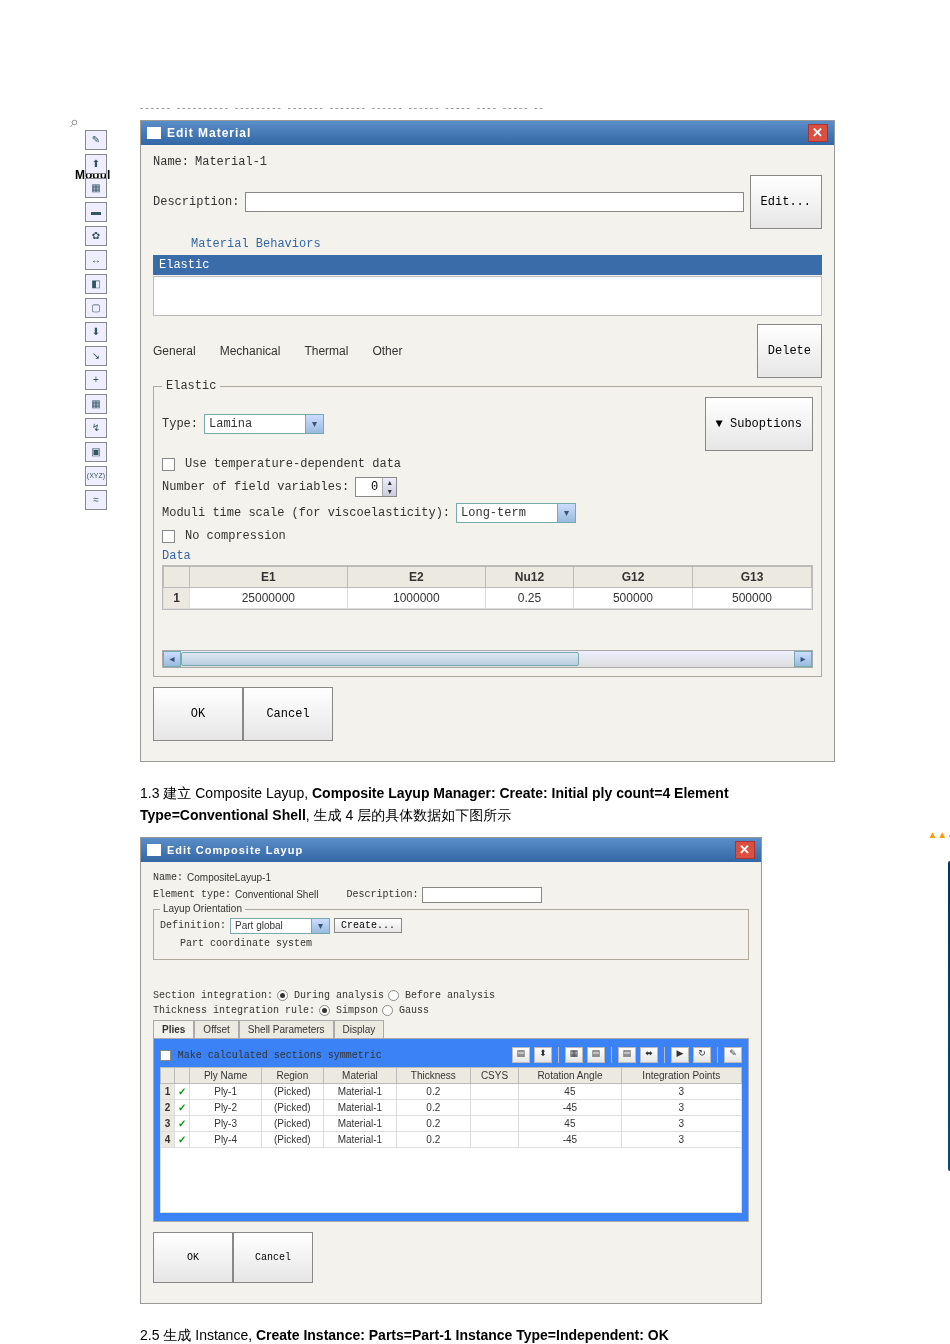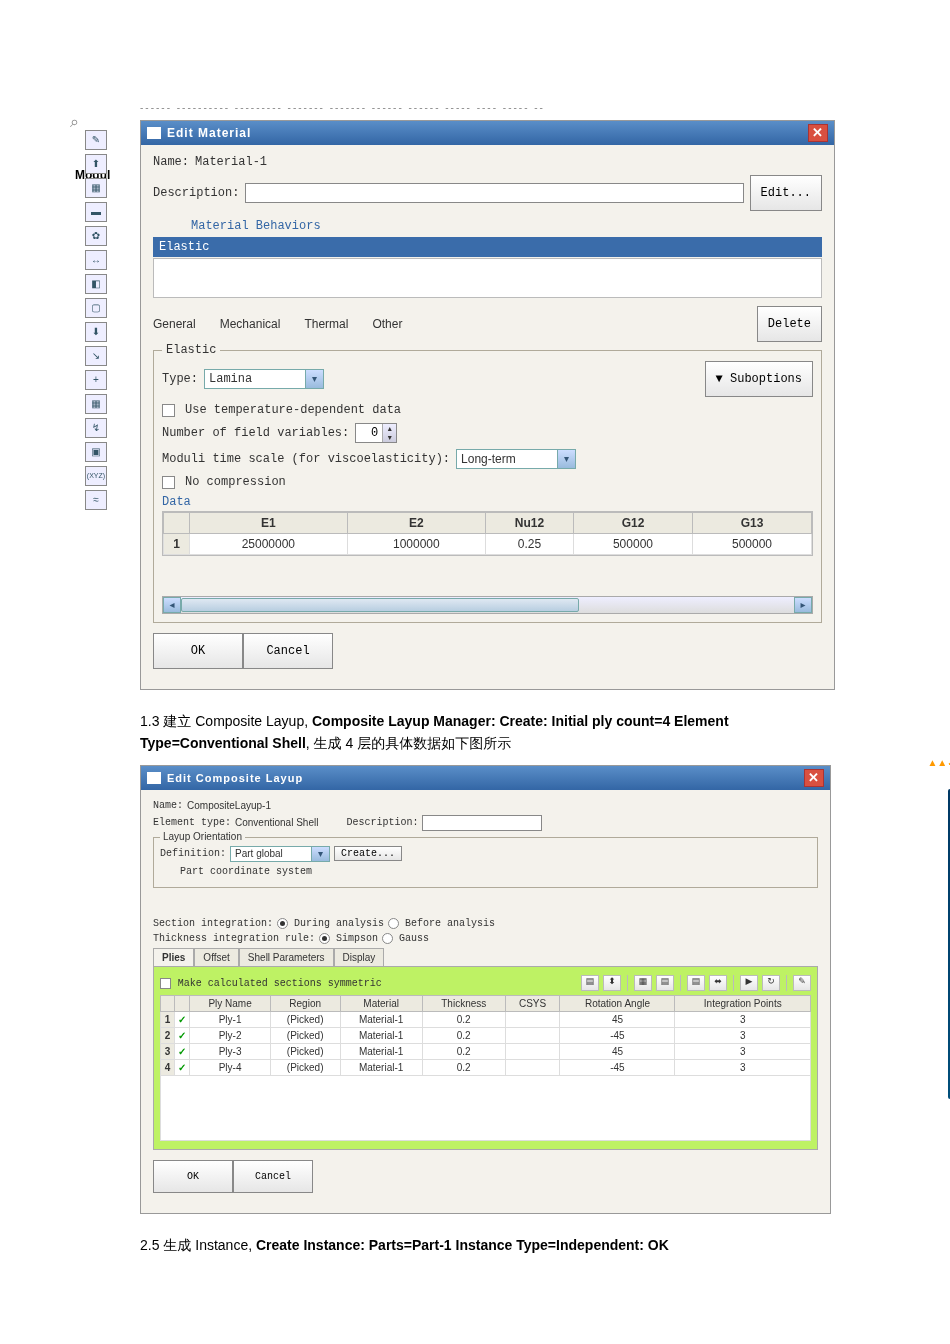--- a/index.html
+++ b/index.html
@@ -17,21 +17,21 @@
   .dialog { background: #f4f2ec; border: 1px solid #999; width: 695px; font-size: 12px; }
   .titlebar { background: linear-gradient(#5a8ec8, #3366a5); color: #fff; display: flex; align-items: center; padding: 3px 6px; font-family: "Courier New", monospace; font-weight: bold; letter-spacing: 1px; }
   .titlebar .ticon { width: 14px; height: 12px; background: #fff; margin-right: 6px; }
   .titlebar .title { flex: 1; }
   .closebtn { width: 20px; height: 18px; background: #d95040; color: #fff; text-align: center; line-height: 15px; font-weight: bold; border: 1px solid #a33; font-size: 13px; }
   
   .dbody { padding: 10px 12px; color: #333; }
   .row { display: flex; align-items: center; margin-bottom: 6px; gap: 6px; }
   .row label { font-family: "Courier New", monospace; }
   .txt { border: 1px solid #888; background: #fff; height: 20px; padding: 2px 4px; font-family: "Courier New", monospace; font-size: 12px; }
-  .btn { border: 1px solid #888; background: linear-gradient(#fff,#e6e6e6); padding: 10px 10px; font-family: "Courier New", monospace; font-size: 12px; cursor: pointer; }
+  .btn { border: 1px solid #888; background: linear-gradient(#fff,#e6e6e6); padding: 19px 10px; font-family: "Courier New", monospace; font-size: 12px; cursor: pointer; }
   
   .section-head { color: #3366a5; font-family: "Courier New", monospace; margin: 8px 0 4px; padding-left: 38px; }
   .behav-box { background: #3a6caa; color: #fff; padding: 3px 6px; font-family: "Courier New", monospace; }
   .behav-space { background: #fff; border: 1px solid #bbb; height: 40px; margin-top: 1px; }
   
   .menuline { display: flex; gap: 24px; margin: 8px 0; align-items: center; font-family: "Courier New", monospace; }
   .menuline span { cursor: pointer; }
   .menuline .spacer { flex: 1; }
   
   .fieldset { border: 1px solid #b0aa9a; padding: 10px 8px 8px; position: relative; margin-top: 6px; }
@@ -60,36 +60,36 @@
   
   .btnrow { display: flex; justify-content: flex-start; padding: 10px 0; }
   
   
   .para { margin: 20px 0 10px 140px; font-size: 14px; line-height: 1.6; width: 695px; }
   .para b { font-weight: bold; }
   
   
   .dialog2-wrap { position: relative; margin: 8px 0 0 140px; }
   .bgbar { position: absolute; right: -30px; top: -8px; font-size: 10px; color: #f90; }
-  .dialog2 { width: 691px; font-size: 10px; }
+  .dialog2 { width: 622px; font-size: 10px; }
   .d2body { font-family: Arial, sans-serif; }
   .d2body .row { margin-bottom: 4px; gap: 4px; }
   .d2body label { font-size: 10px; }
   
   .fieldset2 { border: 1px solid #b0aa9a; padding: 8px 6px 6px; position: relative; margin: 6px 0 30px; }
   .fieldset2 .legend { position: absolute; top: -7px; left: 6px; background: #f4f2ec; padding: 0 3px; font-size: 10px; }
   
   .radio { width: 11px; height: 11px; border: 1px solid #888; border-radius: 50%; background: #fff; display: inline-block; vertical-align: middle; margin-right: 2px; position: relative; }
   .radio.on::after { content:''; position:absolute; left:2px; top:2px; width:5px; height:5px; background:#333; border-radius:50%; }
   
   .tabs { display: flex; gap: 0; }
   .tabs .tab { border: 1px solid #aaa; border-bottom: none; background: #eceae0; padding: 3px 8px; font-size: 10px; }
   .tabs .tab.active { background: #f4f2ec; font-weight: bold; }
   
-  .tabpanel { border: 1px solid #aaa; padding: 8px 6px; background: #bef264; }
+  .tabpanel { border: 1px solid #aaa; padding: 8px 6px; background: #3b82f6; }
   .iconbar { display: flex; gap: 4px; justify-content: flex-end; align-items: center; }
   .iconbar .ic { width: 18px; height: 16px; border: 1px solid #bbb; background: linear-gradient(#fff,#e6e6e6); font-size: 9px; text-align: center; }
   .iconbar .sep { width: 1px; height: 16px; background: #bbb; margin: 0 2px; }
   
   .plytable { width: 100%; border-collapse: collapse; margin-top: 4px; background: #fff; font-size: 10px; }
   .plytable th { background: #eceae0; border: 1px solid #bbb; padding: 2px 3px; font-weight: normal; font-family: Arial; }
   .plytable td { border: 1px solid #ddd; padding: 2px 3px; text-align: center; }
   .plytable td.rh { background: #eceae0; font-weight: bold; width: 14px; }
   .plytable td.chkcell { width: 14px; color: #090; font-weight: bold; }
   .whitespace2 { height: 65px; background: #fff; border: 1px solid #ddd; border-top: none; }
@@ -171,21 +171,21 @@
         <div class="row">
           <label>Number of field variables:</label>
           <div class="spin">
             <input value="0" style="">
             <div class="ud">▴<br>▾</div>
           </div>
         </div>
         <div class="row">
           <label>Moduli time scale (for viscoelasticity):</label>
           <div class="dropdown">
-            <span style="font-family:Liberation Sans, sans-serif;">Long-term</span>
+            <span style="font-family:Liberation Mono, monospace;">Long-term</span>
             <span class="arr">▾</span>
           </div>
         </div>
         <div class="row">
           <span class="chk"></span>
           <label>No compression</label>
         </div>
         <div class="data-label">Data</div>
         <div class="grid">
           <table>

